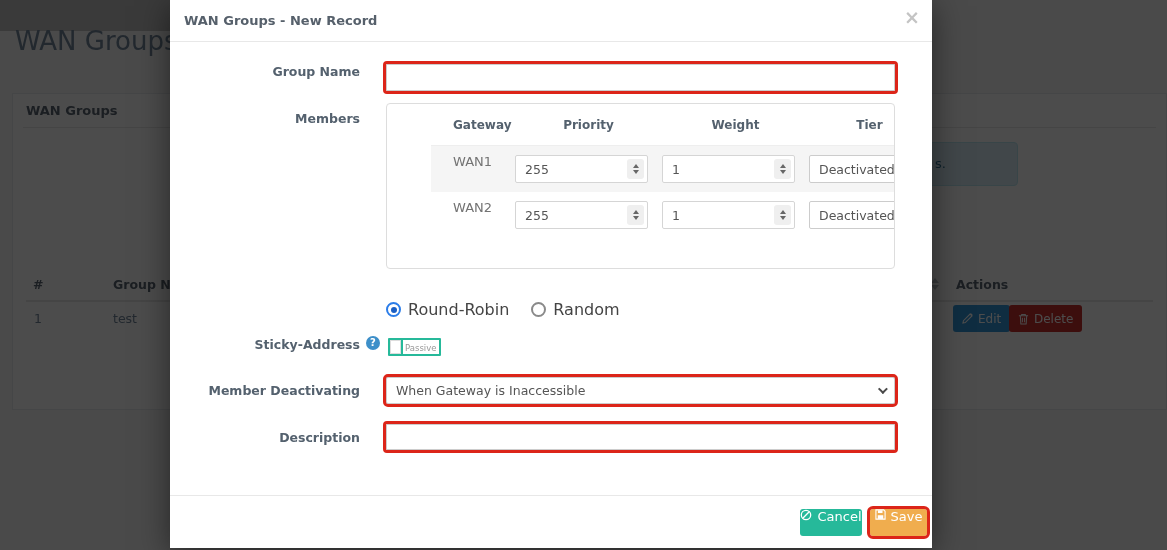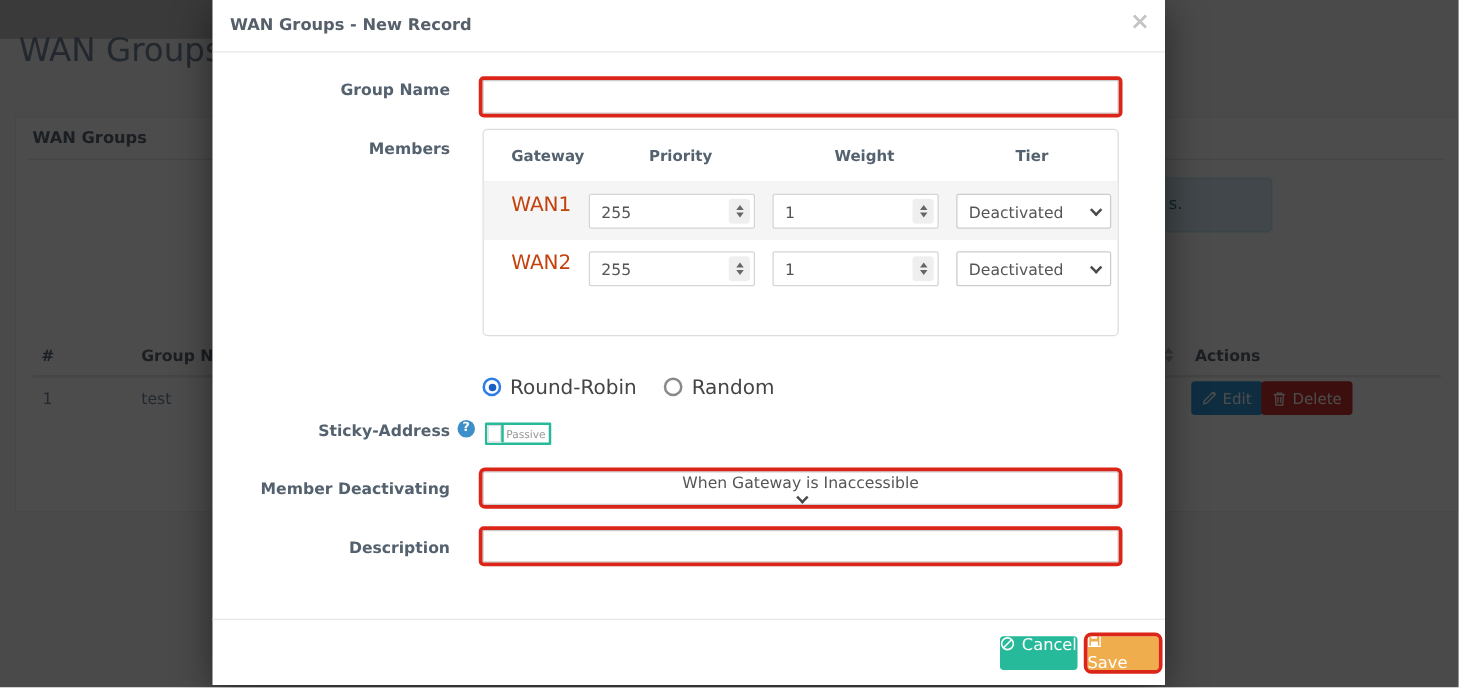--- a/index.html
+++ b/index.html
@@ -28,32 +28,32 @@
 
   
   .overlay { position:absolute; inset:0; background:rgba(0,0,0,0.70); z-index:2; }
 
   
   .modal { position:absolute; left:170px; top:0; width:762px; height:548px; background:#fff; z-index:3; box-shadow:0 6px 30px rgba(0,0,0,0.5); }
   .m-header { position:absolute; left:0; top:0; right:0; height:42px; border-bottom:1px solid #E8E8E8; }
   .m-title { position:absolute; left:14px; top:13px; font-size:13px; font-weight:bold; color:#56606B; }
   .m-close { position:absolute; right:12px; top:8px; font-size:19px; color:#C4C4C4; font-weight:bold; cursor:pointer; line-height:1; }
   .f-label { position:absolute; left:0; width:190px; text-align:right; font-weight:bold; font-size:12.5px; color:#54616E; }
-  .red-box { outline:3px solid #DC2519;flex-direction:column; }
+  .red-box { outline:3px solid #DC2519; }
   .text-input { position:absolute; left:216px; width:509px; height:27px; border:1px solid #CCCCCC; border-radius:1px; font:12.5px "DejaVu Sans","Liberation Sans",sans-serif; color:#555; padding:0 8px; background:#fff; }
 
   
-  .members-box { position:absolute; left:216px; top:103px; width:509px; height:166px; border:1px solid #DDDDDD; border-radius:4px; background:#fff; overflow:hidden; }
+  .members-box { position:absolute; left:216px; top:103px; width:509px; height:166px; border:1px solid #DDDDDD; border-radius:4px; background:#fff; overflow:hidden;padding-left:44px; }
   .mem-grid { display:grid; grid-template-columns:74px 147px 147px 121px; padding:0 10px; align-items:center; }
   .mem-head { height:42px; border-bottom:1px solid #EEEEEE; }
   .mem-head span { font-size:12px; font-weight:bold; color:#54616E; text-align:center; }
   .mem-head span:first-child { text-align:left; padding-left:12px; }
   .mem-row { height:46px; }
   .mem-row.striped { background:#F5F5F5; }
-  .mem-gw { font-size:16px; color:#c2410c; padding-left:12px; align-self:start; padding-top:8px; }
+  .mem-gw { font-size:13px; color:#737373; padding-left:12px; align-self:start; padding-top:8px; }
   .num-wrap { position:relative; width:133px; height:28px; }
   .num-input { width:133px; height:28px; border:1px solid #D5D5D5; border-radius:2px; font:12.5px "DejaVu Sans","Liberation Sans",sans-serif; color:#555; padding:0 26px 0 9px; }
   .spin { position:absolute; right:4px; top:4px; width:17px; height:20px; background:#EFEFEF; border-radius:3px; display:flex; flex-direction:column; justify-content:center; cursor:pointer; }
   .spin i { display:block; width:0; height:0; border-left:3px solid transparent; border-right:3px solid transparent; margin:1px auto; }
   .spin .up { border-bottom:4px solid #666; }
   .spin .dn { border-top:4px solid #666; }
   .select-box { display:flex; align-items:center; justify-content:space-between; border:1px solid #CCCCCC; border-radius:2px; background:#fff; height:28px; padding:0 9px; font-size:12.5px; color:#555; cursor:default; }
   .tier-select { width:124px; }
   .chev { width:7px; height:7px; border-right:2px solid #4A4A4A; border-bottom:2px solid #4A4A4A; transform:rotate(45deg) translateY(-2px); flex:none; }
 

